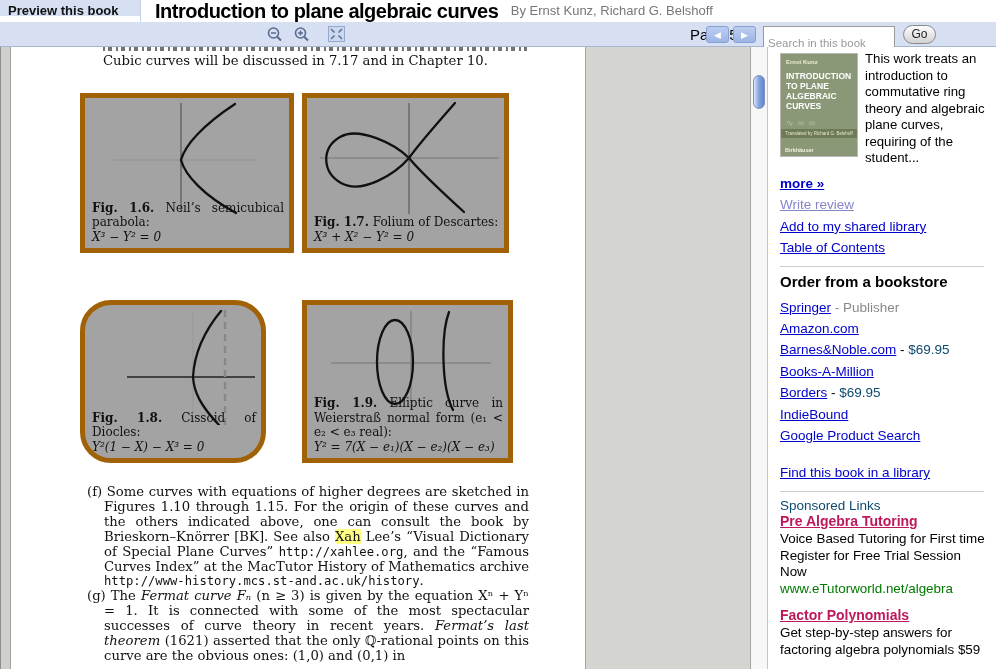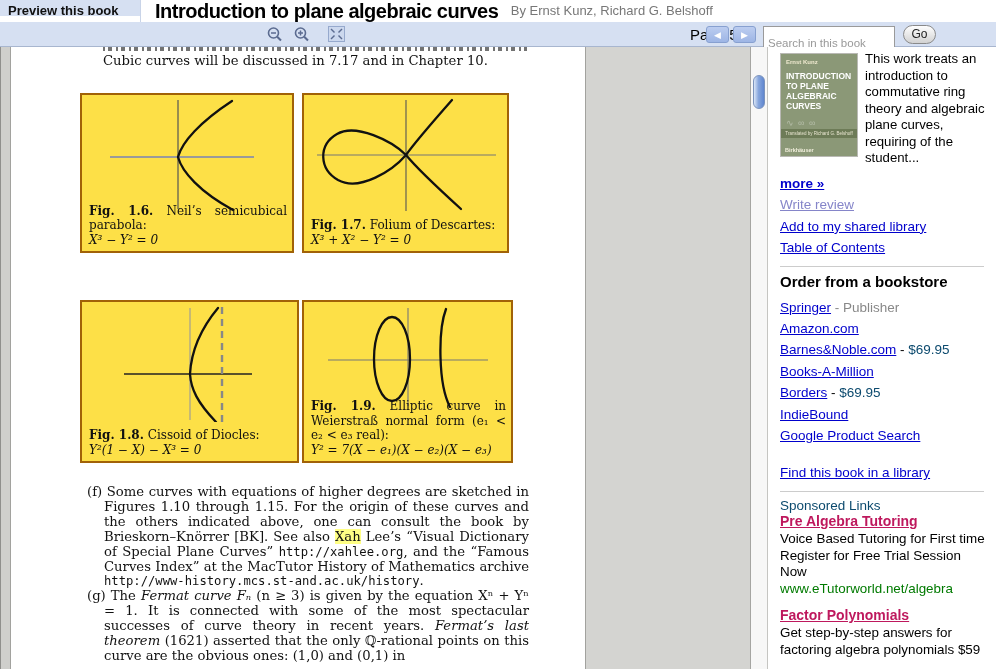--- a/index.html
+++ b/index.html
@@ -27,21 +27,21 @@
 
   
   .content { position:absolute; left:0; top:47px; width:768px; height:622px; background:#d4d4d1; }
   .left-strip { position:absolute; left:0; top:0; width:10px; height:622px; background:#cfcfcc; border-left:1px solid #8f8f8c; }
   .page { position:absolute; left:10px; top:0; width:576px; height:622px; background:#fff; border-left:1px solid #a2a29e; border-right:1px solid #a2a29e; }
 
   .clipped-line { position:absolute; left:92px; top:0; width:424px; height:4px; overflow:hidden; opacity:.75;
       background:repeating-linear-gradient(90deg,#444 0 2px,transparent 2px 5px, #444 5px 9px, transparent 9px 13px); }
   .intro-line { position:absolute; left:92px; top:6px; font-family:"DejaVu Serif", serif; font-size:13.2px; color:#111; }
 
-  .figbox { position:absolute; border:2px solid #a16207; background:#fde047; }
+  .figbox { position:absolute; border:5px solid #a16207; background:#a3a3a3; }
   .figcap { position:absolute; left:7px; right:5px; bottom:4px; font-family:"DejaVu Serif", serif; font-size:12px; line-height:14.5px; color:#111; text-align:justify; }
   .figcap b { font-weight:bold; }
   .eq { display:block; font-style:italic; white-space:nowrap; text-align:left; }
   .figsvg { position:absolute; left:0; top:0; }
 
   .paras { position:absolute; left:0; top:438px; width:574px; padding:0 56px 0 76px; font-family:"DejaVu Serif", serif;
            font-size:13.2px; line-height:14.9px; color:#111; text-align:justify; }
   .bookpara { padding-left:17px; text-indent:-17px; }
   .seg-i { font-style:italic; }
   .seg-m { font-family:"DejaVu Sans Mono", monospace; font-size:12.2px; }
@@ -149,21 +149,21 @@
           <line x1="13" y1="60" x2="192" y2="60" stroke="#777" stroke-width="1.1"></line>
           <line x1="102" y1="5" x2="102" y2="116" stroke="#555" stroke-width="1.1"></line>
           <path d="M148,5 C126,30 109,50 102,60 C88,46 52,28 33,39 C14,50 15,74 34,85 C56,97 89,75 102,60 C111,71 135,94 157,114" fill="none" stroke="#111" stroke-width="2.3" stroke-linecap="round"></path>
         </svg>
         <div class="figcap">
           <b>Fig. 1.7.</b><span> Folium of Descartes:</span>
           <span class="eq">X³ + X² − Y² = 0</span>
         </div>
       </div>
 
-      <div class="figbox" style="left:69px; top:253px; width:219px; height:163px;">
+      <div class="figbox" style="left:69px; top:253px; width:186px; height:163px;border-radius:31px;">
         <svg class="figsvg" width="217" height="120" viewBox="0 0 217 120">
           <line x1="42" y1="72" x2="170" y2="72" stroke="#222" stroke-width="1.3"></line>
           <line x1="108" y1="6" x2="108" y2="118" stroke="#999" stroke-width="1.1"></line>
           <line x1="140" y1="5" x2="140" y2="120" stroke="#888" stroke-width="2.4" stroke-dasharray="7,5"></line>
           <path d="M136,6 C116,30 109,54 108,72 C109,87 115,100 134,120" fill="none" stroke="#111" stroke-width="2.3" stroke-linecap="round"></path>
         </svg>
         <div class="figcap">
           <b>Fig. 1.8.</b><span> Cissoid of Diocles:</span>
           <span class="eq">Y²(1 − X) − X³ = 0</span>
         </div>

